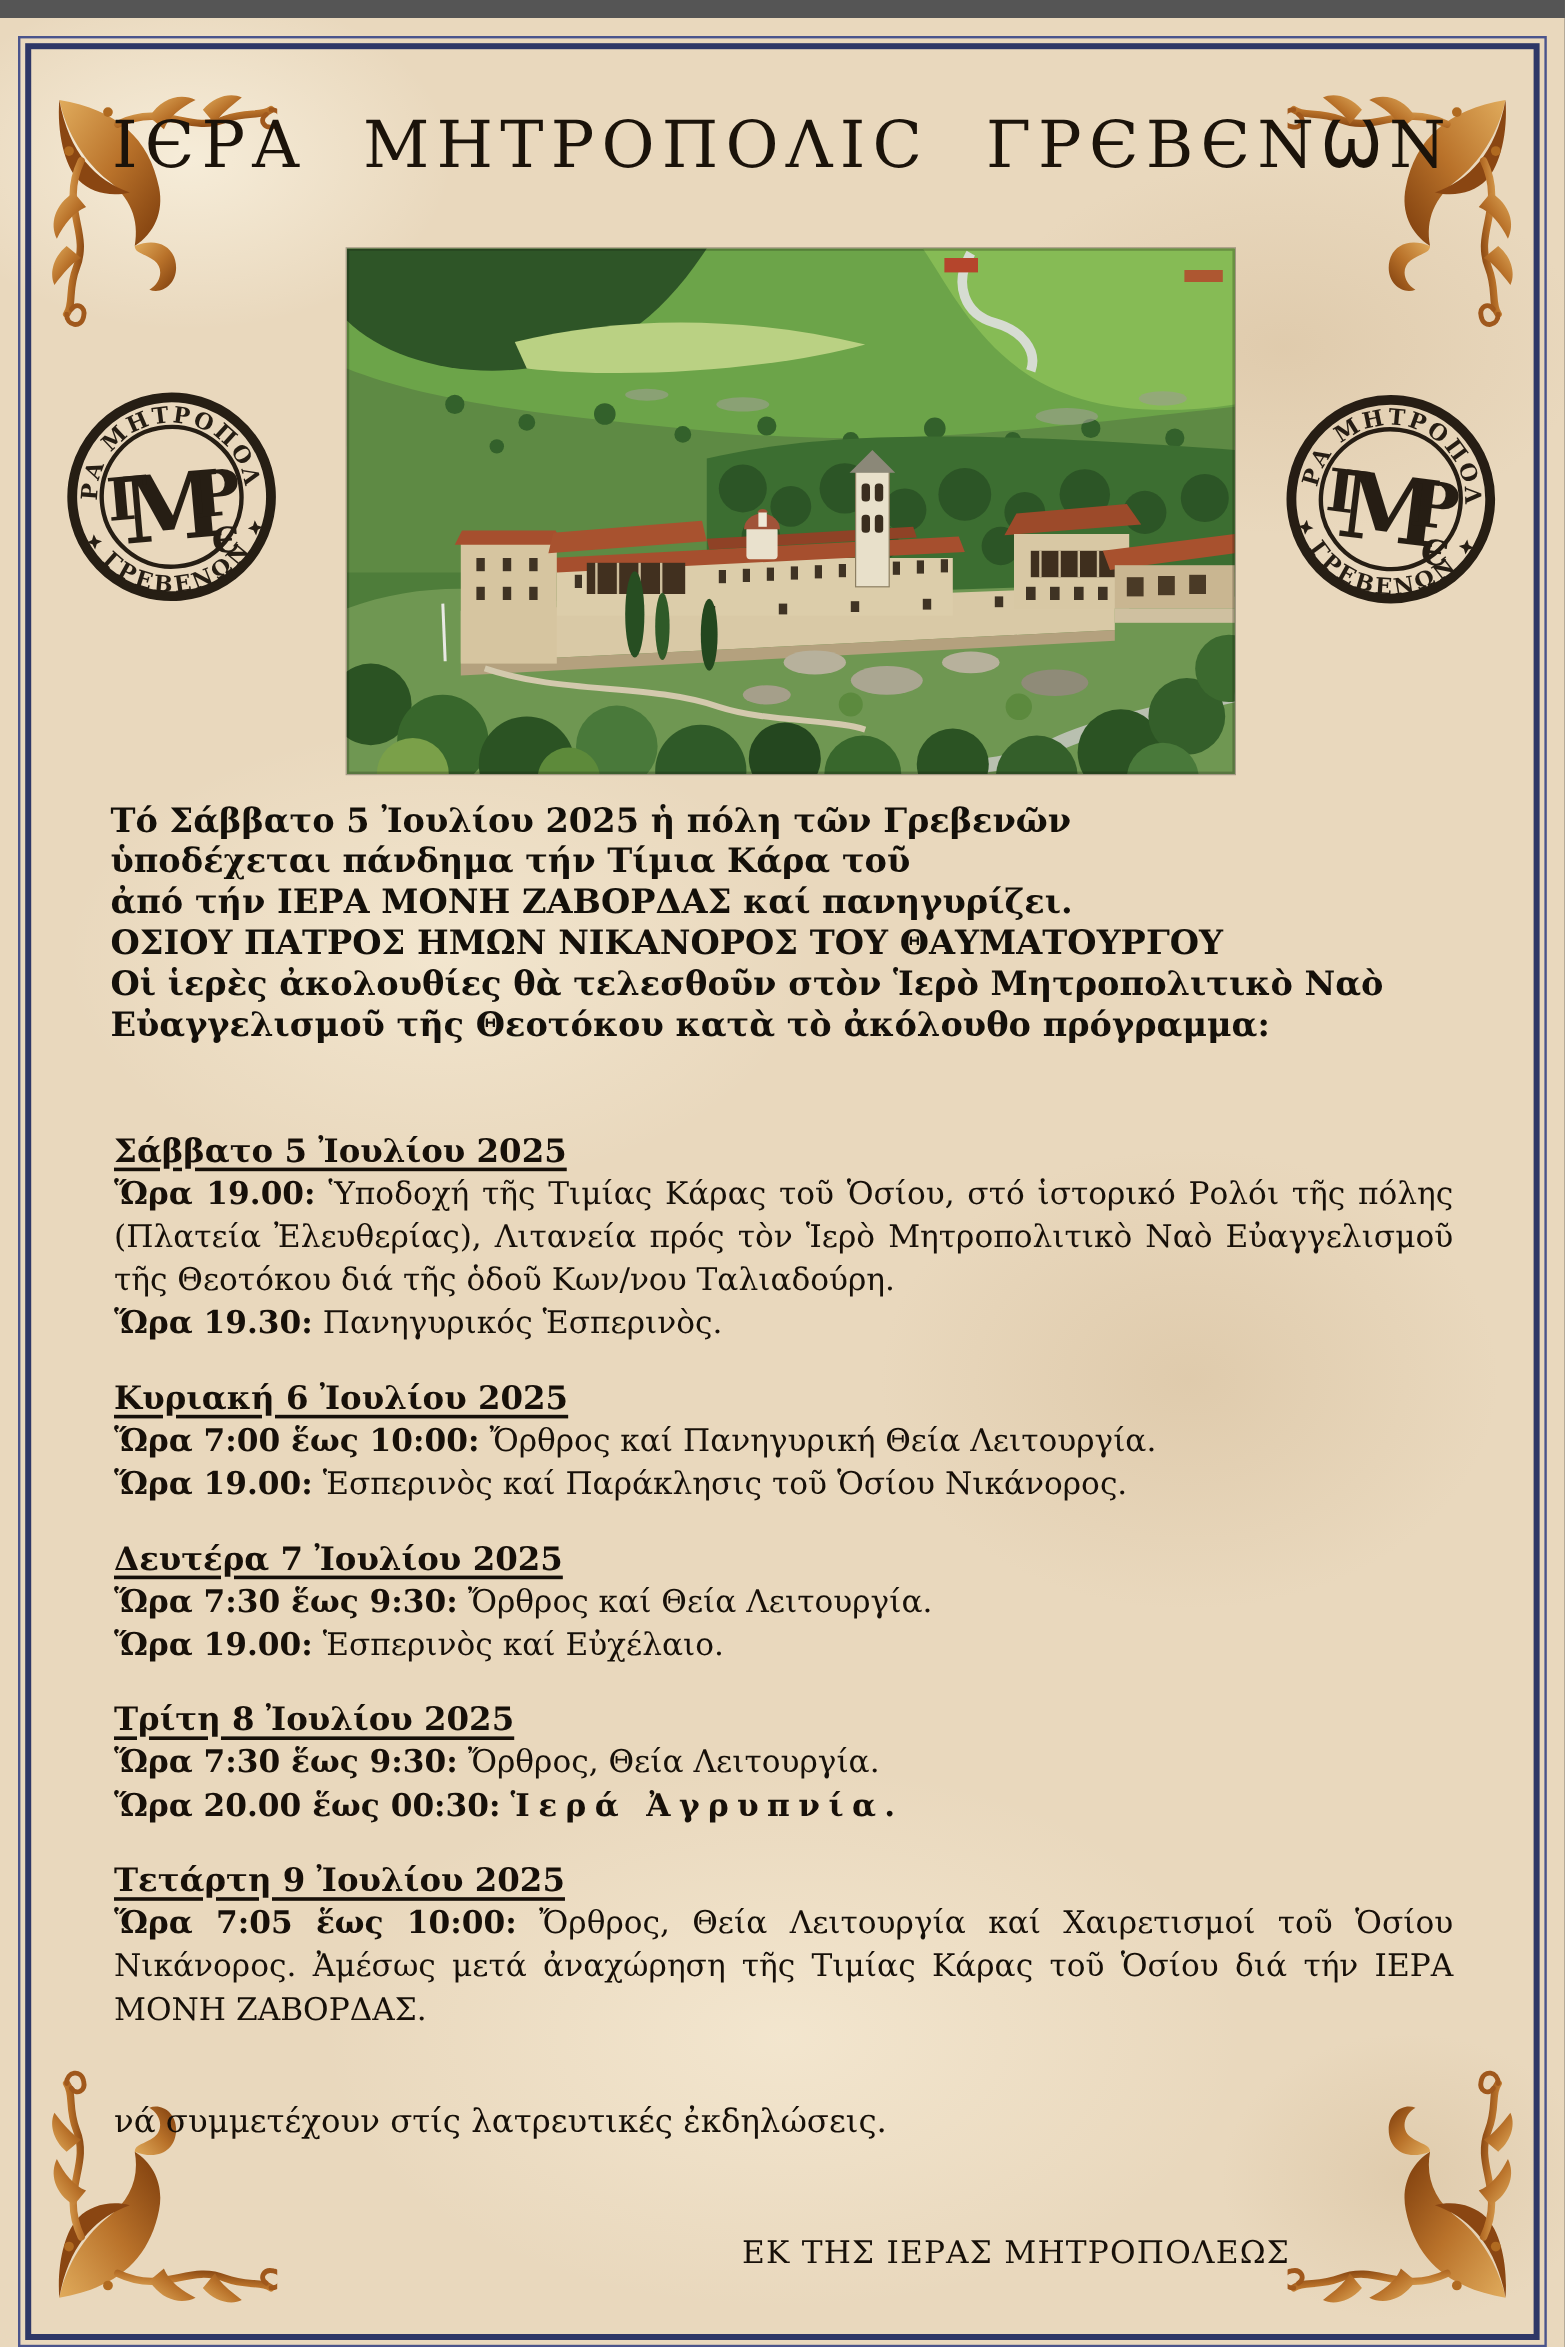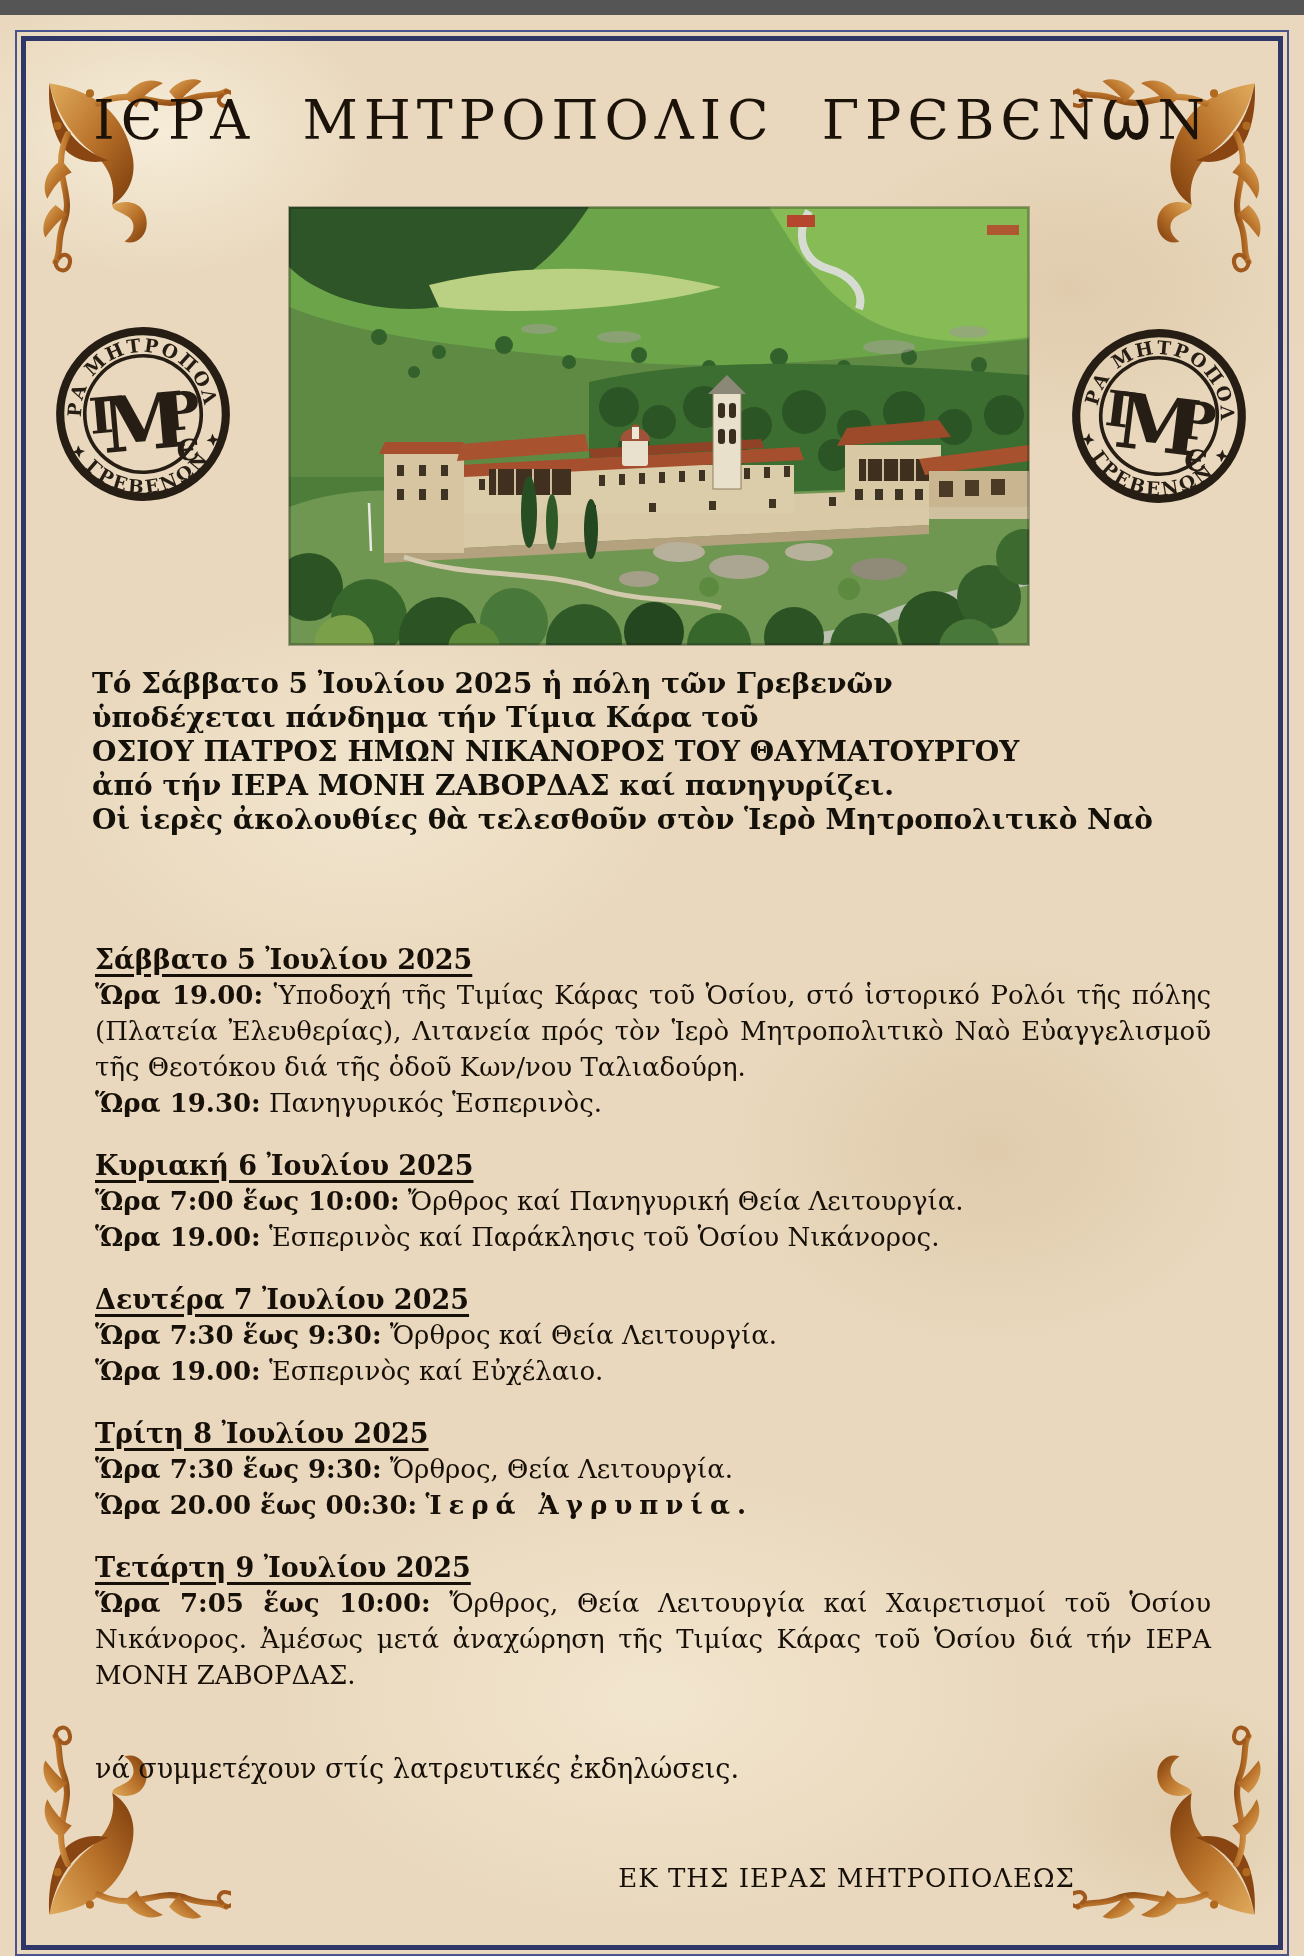--- a/index.html
+++ b/index.html
@@ -332,23 +332,24 @@
       <text x="100" y="139" font-size="84" text-anchor="middle">Μ</text>
       <text x="60" y="117" font-size="54" text-anchor="middle">Γ</text>
       <text x="141" y="121" font-size="58" text-anchor="middle">Ρ</text>
       <text x="146" y="155" font-size="32" text-anchor="middle">Є</text>
     </g>
   </svg>
 
   <div class="intro">
     <div>Τό Σάββατο 5 Ἰουλίου 2025 ἡ πόλη τῶν Γρεβενῶν</div>
     <div>ὑποδέχεται πάνδημα τήν Τίμια Κάρα τοῦ</div>
+    <div>ἀπό τήν ΙΕΡΑ ΜΟΝΗ ΖΑΒΟΡΔΑΣ καί πανηγυρίζει.</div>
     <div>ΟΣΙΟΥ ΠΑΤΡΟΣ ΗΜΩΝ ΝΙΚΑΝΟΡΟΣ ΤΟΥ ΘΑΥΜΑΤΟΥΡΓΟΥ</div>
-    <div>ἀπό τήν ΙΕΡΑ ΜΟΝΗ ΖΑΒΟΡΔΑΣ καί πανηγυρίζει.</div>
     <div>Οἱ ἱερὲς ἀκολουθίες θὰ τελεσθοῦν στὸν Ἱερὸ Μητροπολιτικὸ Ναὸ</div>
+    <div>Εὐαγγελισμοῦ τῆς Θεοτόκου κατὰ τὸ ἀκόλουθο πρόγραμμα:</div>
   </div>
 
   <div class="schedule">
 
     <div class="section">
       <div class="sec-head">Σάββατο 5 Ἰουλίου 2025</div>
       <p class="sched-line just"><span class="t">Ὥρα 19.00:</span> <span class="x">Ὑποδοχή τῆς Τιμίας Κάρας τοῦ Ὁσίου, στό ἱστορικό Ρολόι τῆς πόλης (Πλατεία Ἐλευθερίας), Λιτανεία πρός τὸν Ἱερὸ Μητροπολιτικὸ Ναὸ Εὐαγγελισμοῦ τῆς Θεοτόκου διά τῆς ὁδοῦ Κων/νου Ταλιαδούρη.</span></p>
       <p class="sched-line"><span class="t">Ὥρα 19.30:</span> <span class="x">Πανηγυρικός Ἑσπερινὸς.</span></p>
     </div>
 

